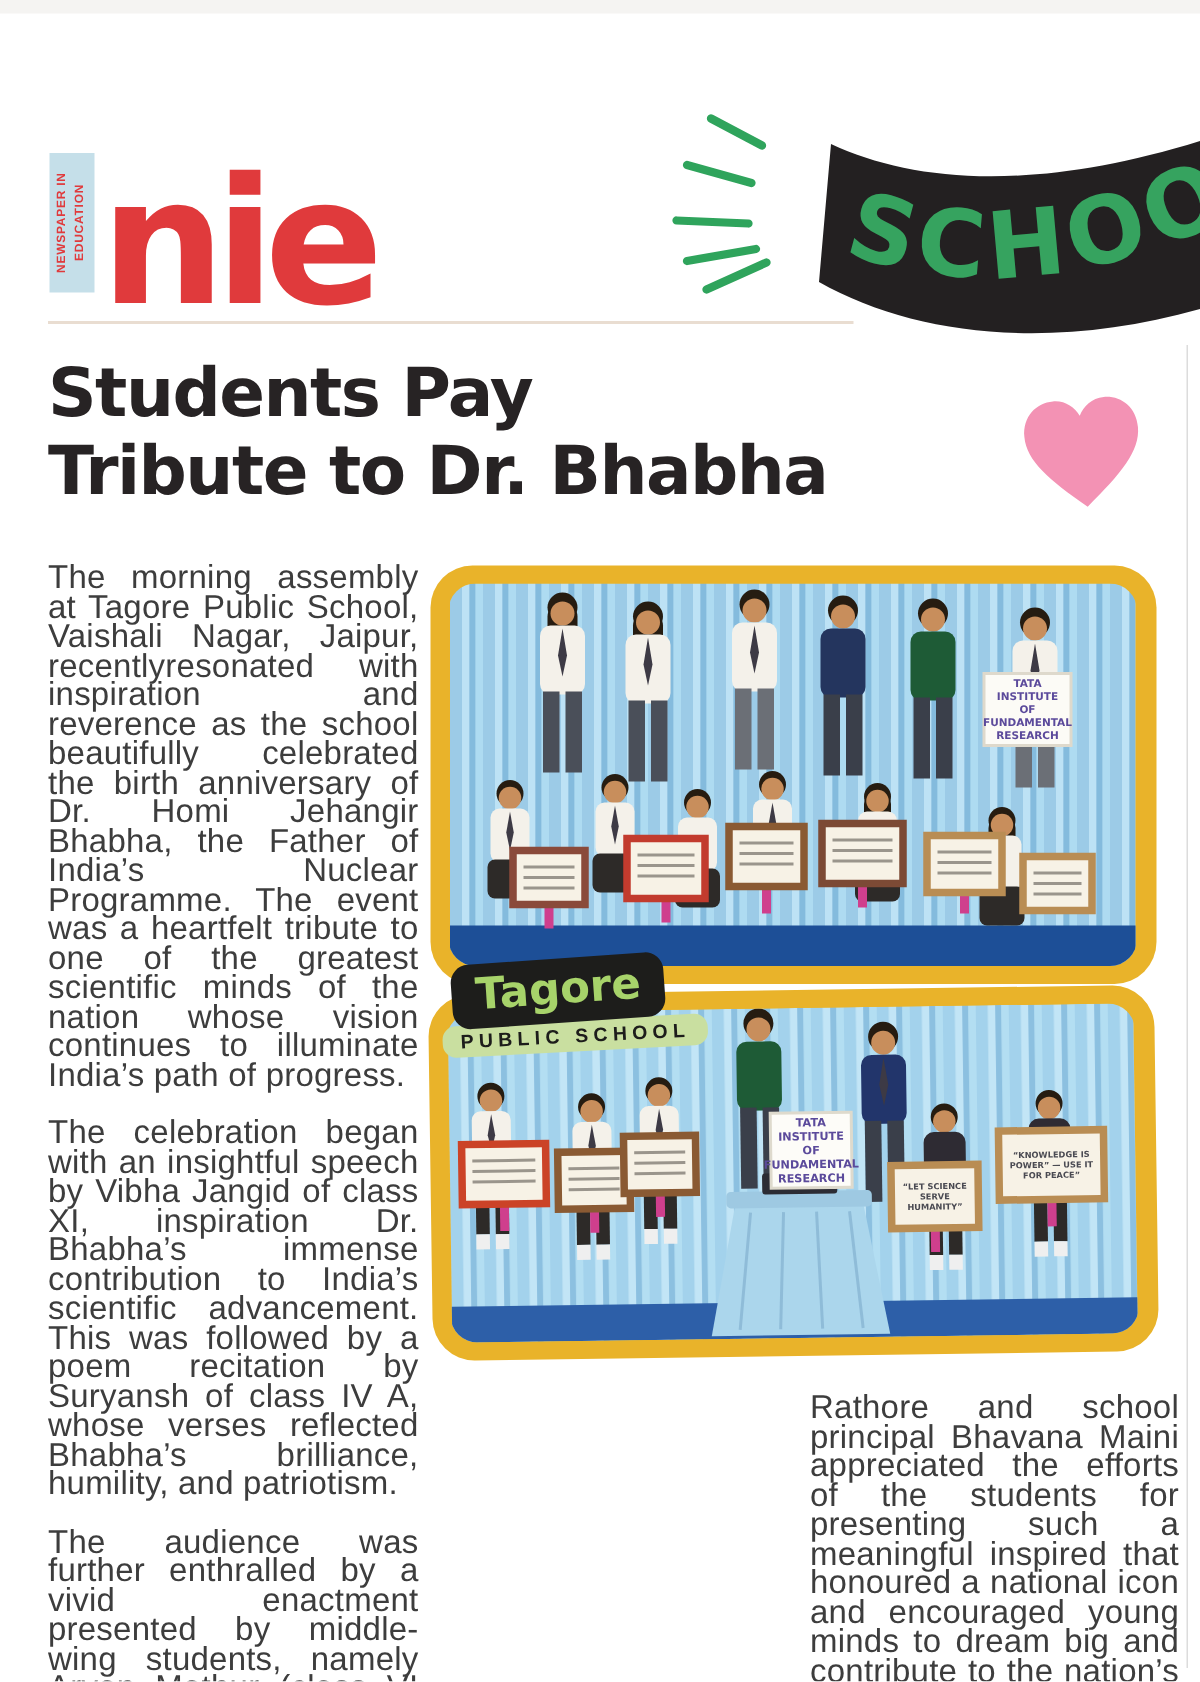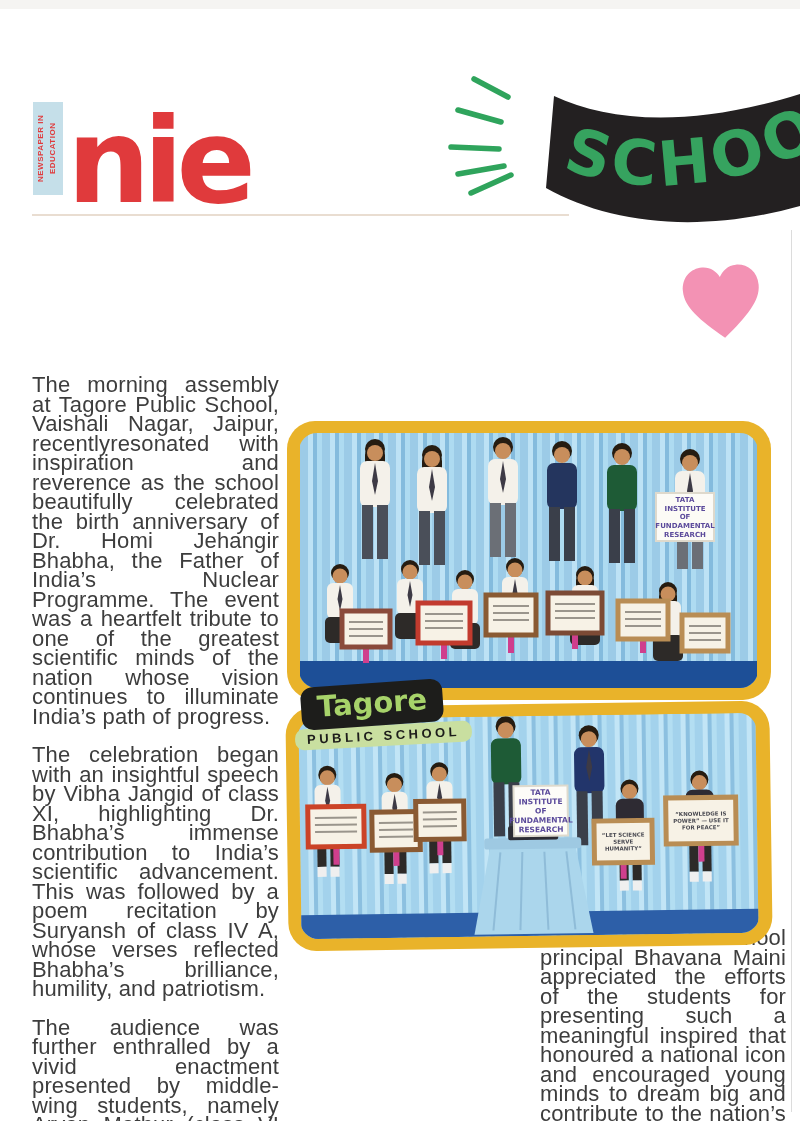--- a/index.html
+++ b/index.html
@@ -38,21 +38,21 @@
 
   
   .col{position:absolute;text-align:justify;font-size:22px;line-height:19.5px;
        letter-spacing:.15px;color:#3d3d3d;}
   .col p{margin:0 0 19px 0;}
   .left-col{left:32px;top:375px;width:247px;}
   .mid-col{left:287px;top:928px;width:246px;}
   .right-col{left:540px;top:928px;width:246px;}
 
   
-  .photos{position:absolute;left:287px;top:377px;width:484px;margin-top:44px;}
+  .photos{position:absolute;left:287px;top:377px;width:484px;}
   .photo-frame{background:#e9b32a;border-radius:28px;padding:12px;line-height:0;}
   .photo-frame svg{border-radius:18px;display:block;}
   .photo-frame2{margin-top:4px;transform:rotate(-0.8deg);}
   .tagore-badge{position:absolute;left:14px;top:262px;z-index:6;line-height:normal;}
   .tagore-top{
     display:inline-block;background:#1d1d1b;color:#a7d36a;
     font-family:"DejaVu Sans",sans-serif;font-weight:800;font-size:29px;
     padding:3px 16px 6px 16px;border-radius:12px;transform:rotate(-4deg);
   }
   .tagore-bottom{
@@ -89,28 +89,32 @@
         <path id="bcurve" d="M22,88 C92,114 180,112 270,70"></path>
       </defs>
     <text font-size="62" font-weight="800" fill="#36a35f" letter-spacing="5" font-family="&quot;DejaVu Sans&quot;,sans-serif">
       <textPath href="#bcurve">SCHOOL</textPath>
     </text>
   </svg>
 
   <div class="divider"></div>
   <div class="edge-line"></div>
 
+  <div class="headline">
+    <div>Students Pay</div>
+    <div>Tribute to Dr. Bhabha</div>
+  </div>
 
   <svg class="heart" width="88" height="84" viewBox="0 0 88 84">
     <path d="M44,78 C20,58 6,44 6,28 C6,14 16,6 27,6 C35,6 41,11 44,17 C47,11 53,6 61,6 C72,6 82,14 82,28 C82,44 68,58 44,78 Z" fill="#f392b4"></path>
   </svg>
 
   <div class="col left-col">
     <p>The morning assembly at Tagore Public School, Vaishali Nagar, Jaipur, recentlyresonated with inspiration and reverence as the school beautifully celebrated the birth anniversary of Dr. Homi Jehangir Bhabha, the Father of India’s Nuclear Programme. The event was a heartfelt tribute to one of the greatest scientific minds of the nation whose vision continues to illuminate India’s path of progress.</p>
-    <p>The celebration began with an insightful speech by Vibha Jangid of class XI, highlighting Dr. Bhabha’s immense contribution to India’s scientific advancement. This was followed by a poem recitation by Suryansh of class IV A, whose verses reflected Bhabha’s brilliance, humility, and patriotism.</p>
+    <p>The celebration began with an insightful speech by Vibha Jangid of class XI, inspiration Dr. Bhabha’s immense contribution to India’s scientific advancement. This was followed by a poem recitation by Suryansh of class IV A, whose verses reflected Bhabha’s brilliance, humility, and patriotism.</p>
     <p>The audience was further enthralled by a vivid enactment presented by middle-wing students, namely Aryan Mathur (class VI B), Yuvraj Meena (class VIII D), Rishit Ghiya (class VIII D), and Gaurav Khatana (class VIII D), depicting the life, determination, and scientific pursuits of Dr. Bhabha with great enthusi-</p>
   </div>
   <div class="col right-col">
     <p>Rathore and school principal Bhavana Maini appreciated the efforts of the students for presenting such a meaningful inspired that honoured a national icon and encouraged young minds to dream big and contribute to the nation’s scientific future.</p>
   </div>
 
   <div class="photos">
     <div class="photo-frame">
       <svg id="scene1" width="459" height="255" viewBox="0 0 457 255">
         <defs>

